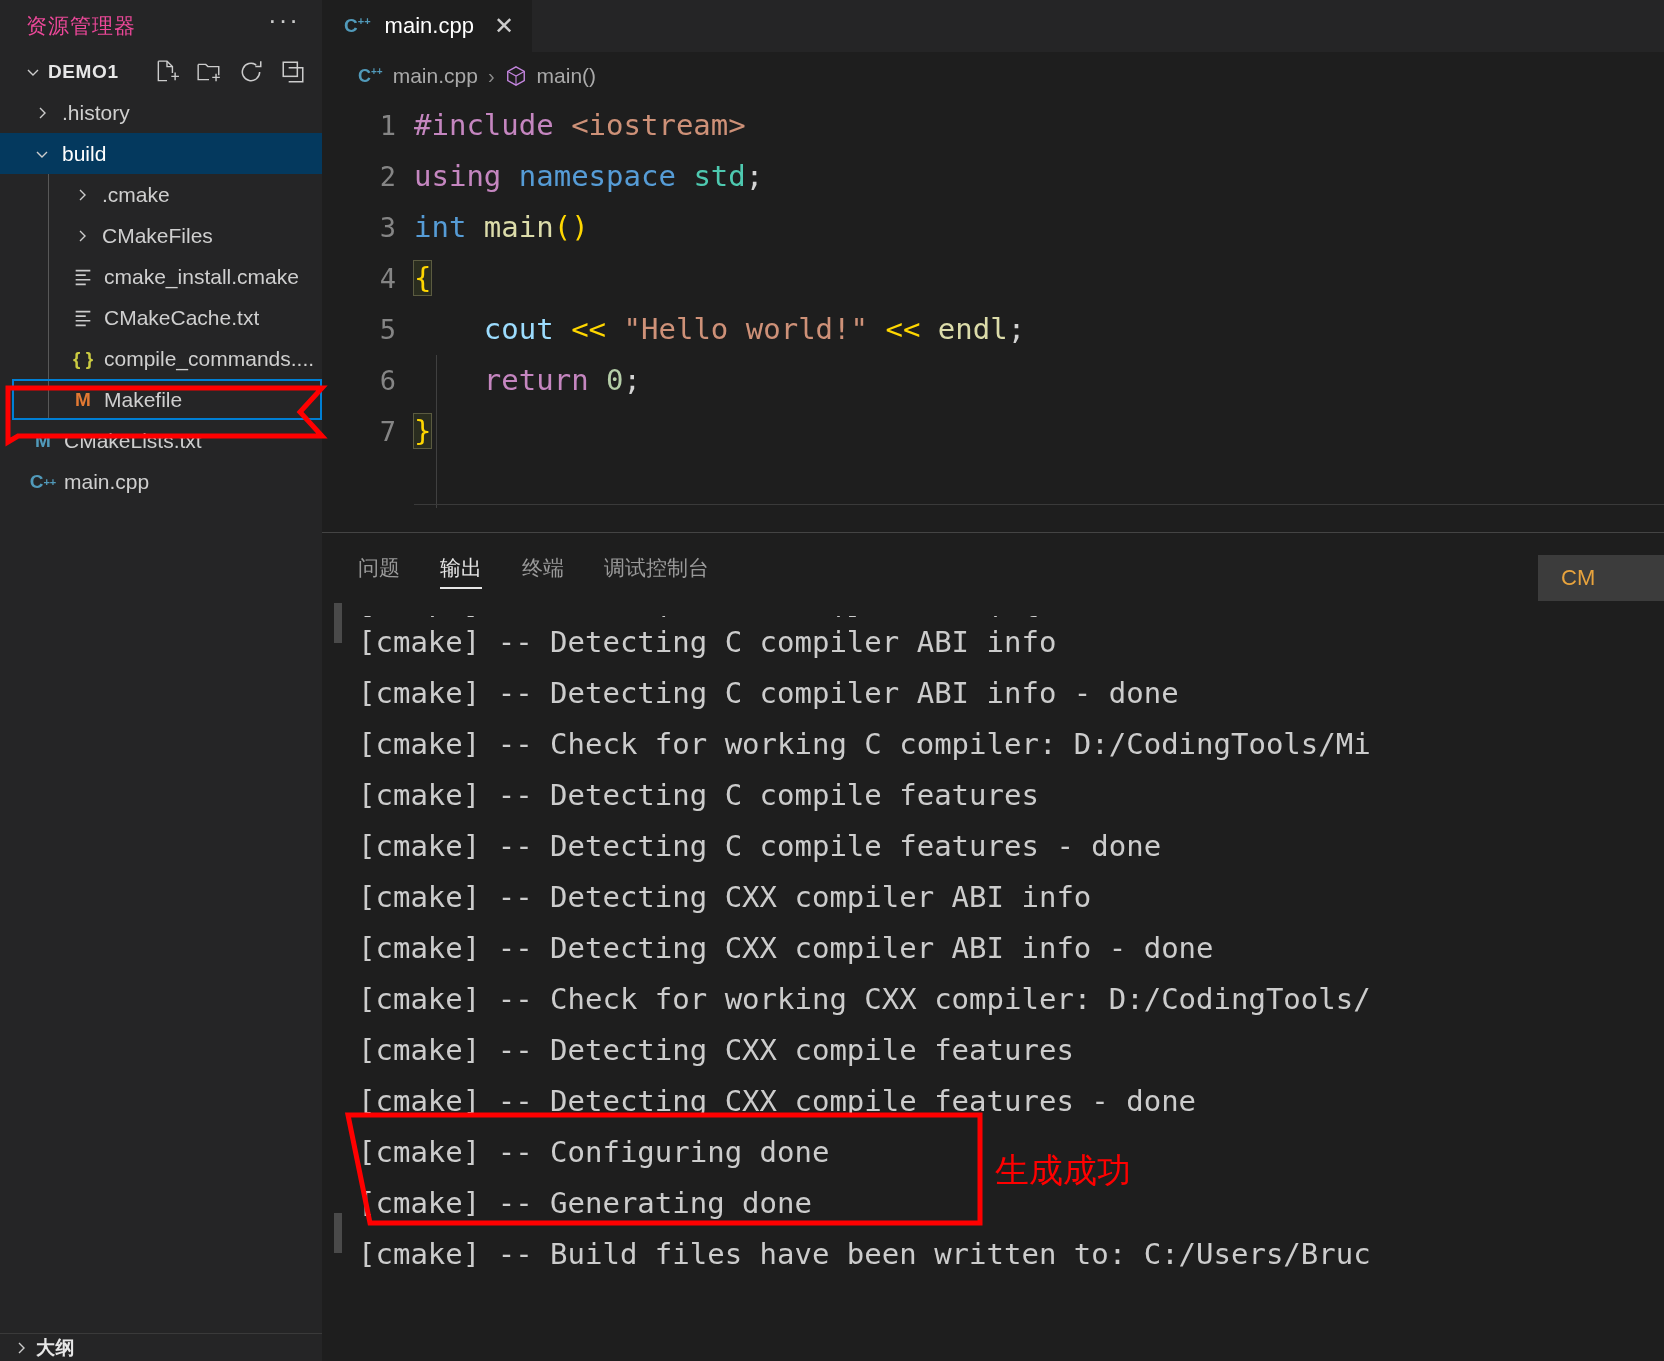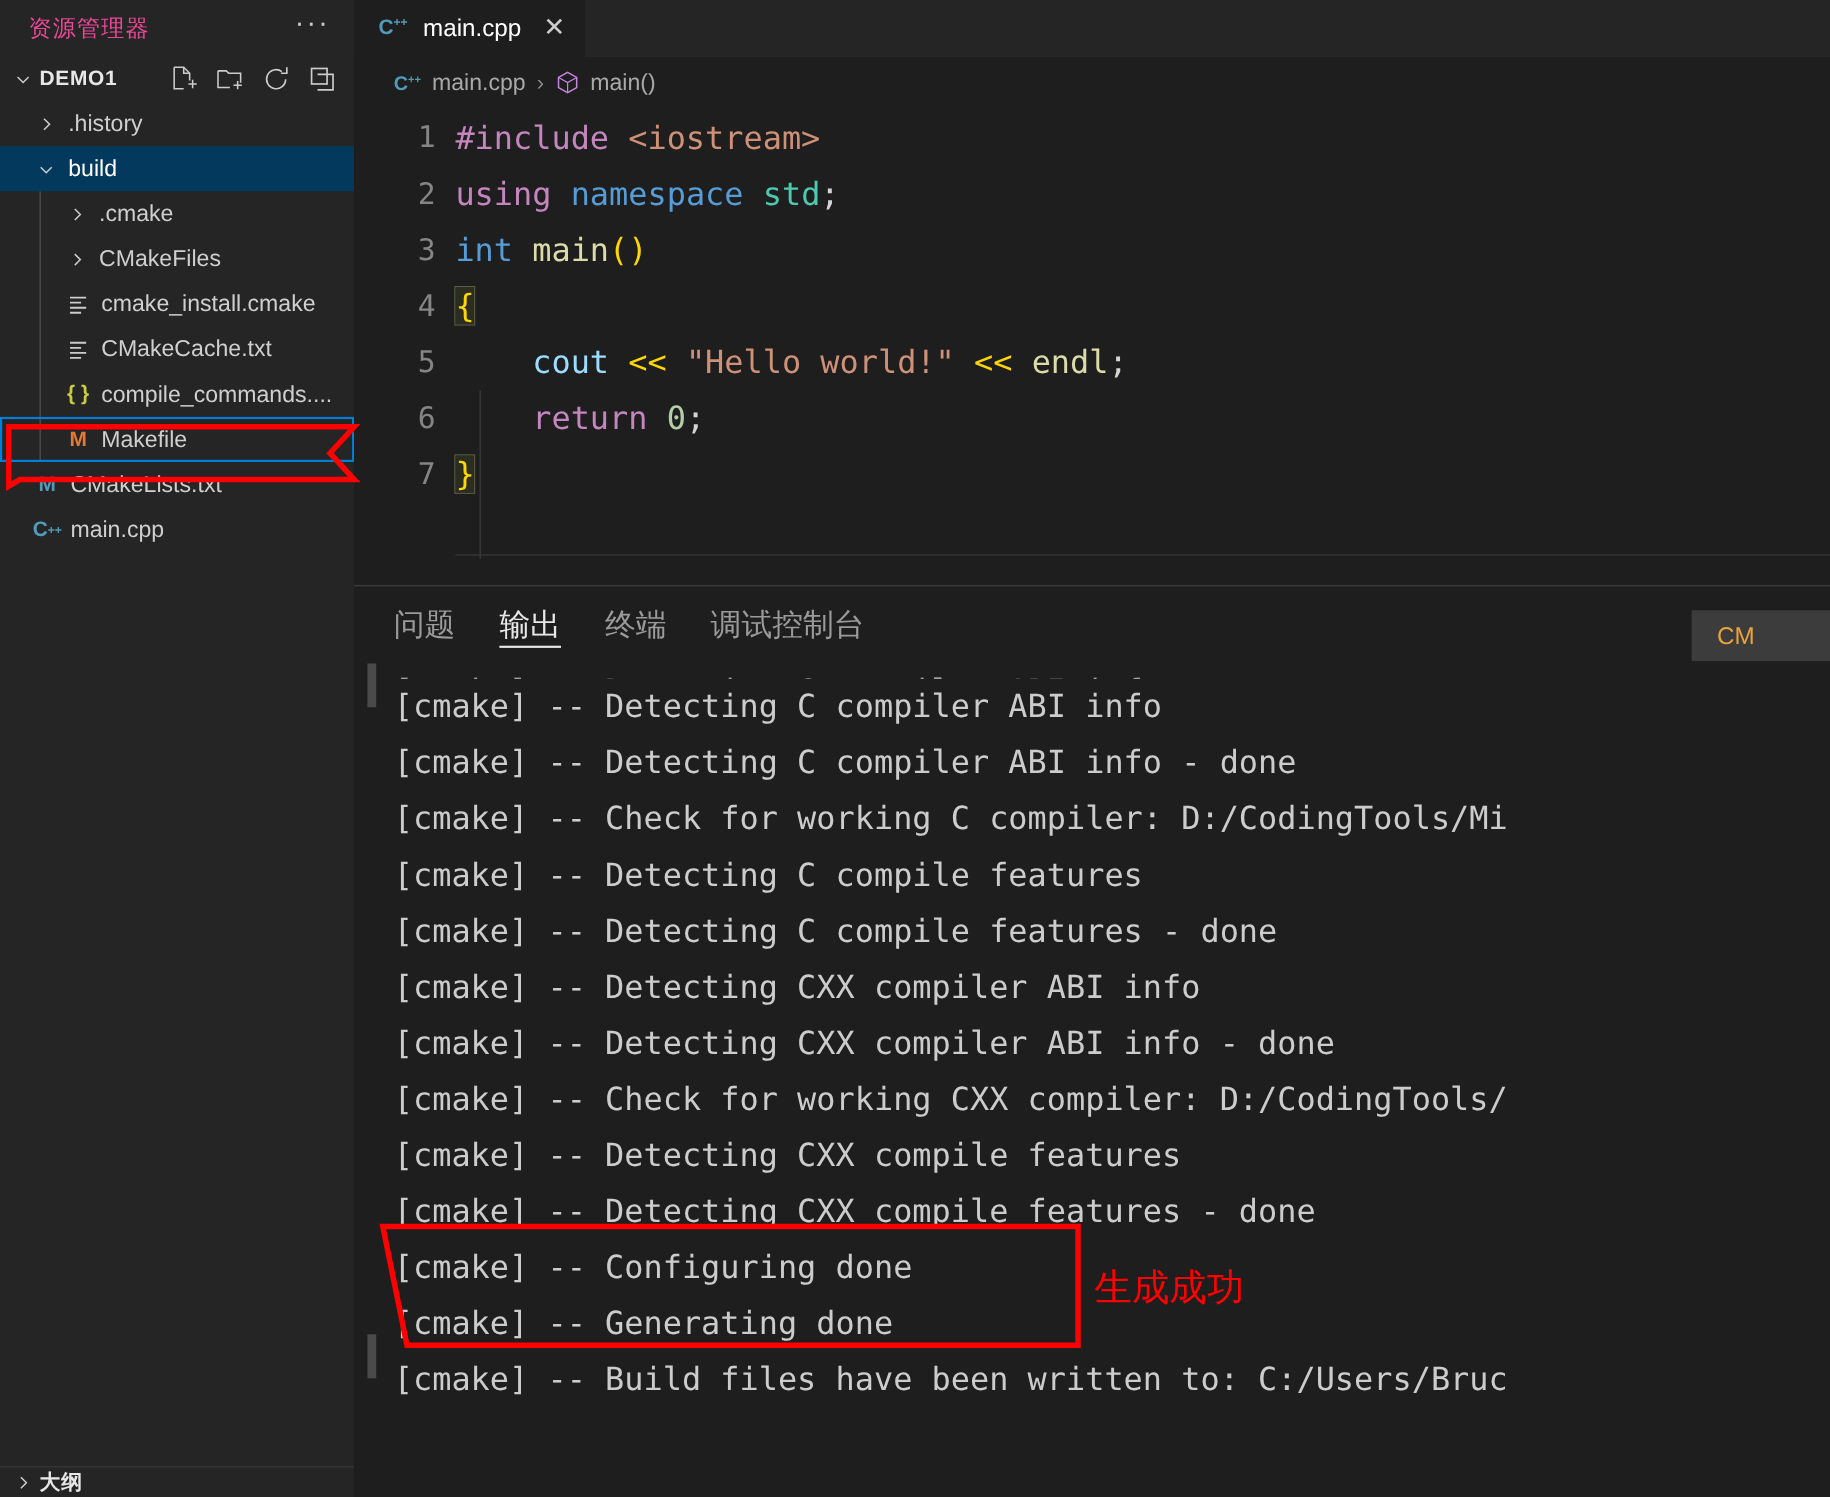--- a/index.html
+++ b/index.html
@@ -46,21 +46,21 @@
     line-height: 10px;
     letter-spacing: 2px;
     padding-bottom: 12px;
     cursor: pointer;
   }
 
   .section-head {
     height: 40px;
     display: flex;
     align-items: center;
-    padding-left: 8px;
+    padding-left: 20px;
     box-sizing: border-box;
   }
   .chev {
     width: 26px;
     display: inline-flex;
     justify-content: center;
     align-items: center;
     color: #cccccc;
     flex: 0 0 26px;
   }
@@ -265,21 +265,21 @@
     height: 70px;
     flex: 0 0 70px;
     display: flex;
     align-items: center;
     padding-left: 36px;
     gap: 40px;
     position: relative;
   }
   .ptab {
     color: #9a9a9a;
-    font-size: 28px;
+    font-size: 21px;
     cursor: pointer;
     position: relative;
     height: 70px;
     display: flex;
     align-items: center;
   }
   .ptab.active { color: #e7e7e7; }
   .ptab.active::after {
     content: "";
     position: absolute;
@@ -405,21 +405,21 @@
       <div class="row selected">
         <span class="nospace"></span>
         <span class="twisty">
           <svg width="16" height="16" viewBox="0 0 16 16">
               <path d="M3 6 L8 11 L13 6" fill="none" stroke="currentColor" stroke-width="1.4"></path>
             </svg>
         </span>
         <span class="label">build</span>
       </div>
 
-      <div style="position:relative;">
+      <div style="position:relative;margin-left:12px;">
         <div class="guide"></div>
 
         <div class="row">
           <span class="nospace"></span>
           <span class="nospace"></span>
           <span class="twisty">
             <svg width="16" height="16" viewBox="0 0 16 16">
                 <path d="M6 3 L11 8 L6 13" fill="none" stroke="currentColor" stroke-width="1.4"></path>
               </svg>
           </span>

